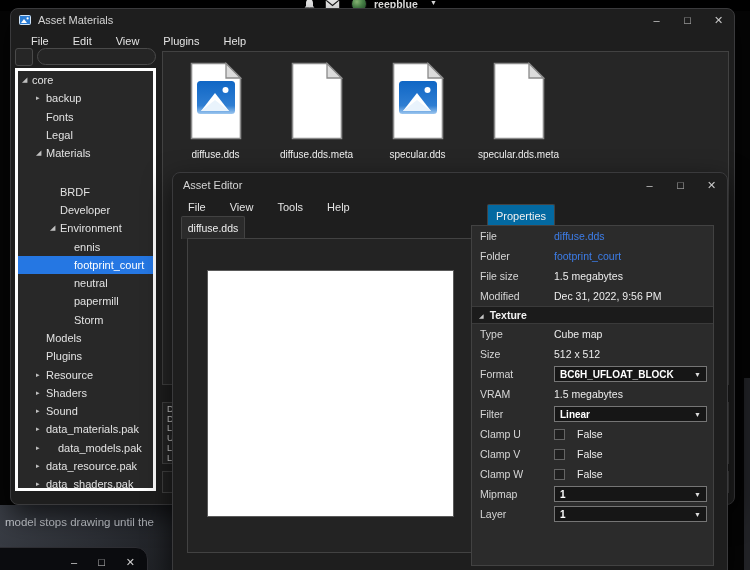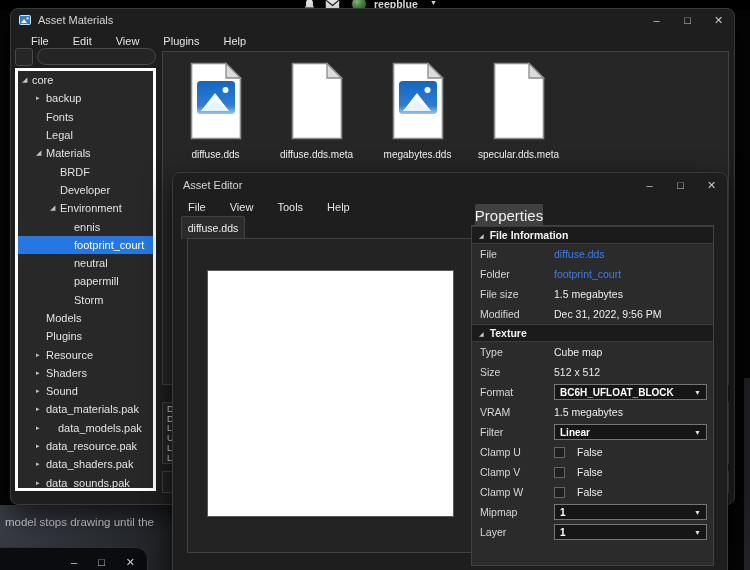--- a/index.html
+++ b/index.html
@@ -67,23 +67,23 @@
   .win-editor .titlebar{height:24px;padding-left:10px;}
   .win-editor .menubar{left:3px;top:24px;height:19px;}
   .doc-tab{position:absolute;left:8px;top:43px;width:64px;height:23px;background:#2b2b2b;
     border:1px solid #424242;border-bottom:none;display:flex;align-items:center;justify-content:center;
     color:#eee;font-size:10.5px;border-radius:2px 2px 0 0;}
   .canvas-box{position:absolute;left:14px;top:65px;width:286px;height:315px;background:#232323;
     border:1px solid #424242;}
   .texture-preview{position:absolute;left:20px;top:32px;width:245px;height:245px;background:#fff;
     box-shadow:0 0 0 1px #5a5a5a;}
   .props-wrap{position:absolute;left:298px;top:31px;width:243px;height:362px;}
-  .props-tab{position:absolute;left:4px;top:0;width:68px;height:22px;background:#404040;
+  .props-tab{position:absolute;left:16px;top:0;width:68px;height:22px;background:#0369a1;
     border:1px solid #424242;border-bottom:none;display:flex;align-items:center;justify-content:center;
-    color:#f0f0f0;font-size:15px;border-radius:2px 2px 0 0;}
+    color:#f0f0f0;font-size:11px;border-radius:2px 2px 0 0;}
   .props-panel{position:absolute;left:0;top:21px;width:243px;height:341px;background:#2b2b2b;
     border:1px solid #424242;overflow:hidden;}
   .prop-section{height:18px;background:#1b1b1b;border-top:1px solid #3a3a3a;border-bottom:1px solid #3a3a3a;
     display:flex;align-items:center;color:#f2f2f2;font-size:10.5px;font-weight:bold;}
   .sec-arrow{font-size:6px;color:#c8c8c8;margin:0 6px 0 7px;font-weight:normal;}
   .prop-row{height:20px;display:flex;align-items:center;padding-left:8px;}
   .prop-label{width:74px;flex:0 0 74px;color:#d6d6d6;font-size:10.5px;}
   .prop-value{color:#ececec;font-size:10.5px;}
   .prop-value.link{color:var(--link-blue);}
   .dropdown{width:153px;height:16px;background:#161616;border:1px solid #757575;display:flex;
@@ -158,21 +158,21 @@
           <span class="tree-label">Fonts</span>
         </div>
         <div class="tree-row" style="padding-left: 18px;">
           <span class="tree-arrow"></span>
           <span class="tree-label">Legal</span>
         </div>
         <div class="tree-row" style="padding-left: 18px;">
           <span class="tree-arrow">◢</span>
           <span class="tree-label">Materials</span>
         </div>
-        <div class="tree-row" style="padding-left: 32px;">
+        <div class="tree-row" style="padding-left: 32px; margin-top: 20px;">
           <span class="tree-arrow"></span>
           <span class="tree-label">BRDF</span>
         </div>
         <div class="tree-row" style="padding-left: 32px; text-align: center;">
           <span class="tree-arrow"></span>
           <span class="tree-label">Developer</span>
         </div>
         <div class="tree-row" style="padding-left: 32px;">
           <span class="tree-arrow">◢</span>
           <span class="tree-label">Environment</span>
@@ -273,21 +273,21 @@
                 <stop offset="0" stop-color="#0f66c5"></stop>
                 <stop offset="0.75" stop-color="#2f7ed2"></stop>
                 <stop offset="1" stop-color="#9cc6ef"></stop>
               </linearGradient>
             </defs>
             <rect x="7" y="19" width="38" height="33" rx="3.5" fill="url(#bg2)"></rect>
             <circle cx="35.5" cy="28" r="3" fill="#fff"></circle>
             <path d="M11 49 L25 31 L39 49 Z" fill="#ffffff"></path>
             <path d="M11 49 L25 38 L39 49 Z" fill="#e9f3fc"></path>
           </svg>
-          <div class="file-label">megabytes.dds</div>
+          <div class="file-label">specular.dds</div>
         </div>
         <div class="file-item">
           <svg width="52" height="78" viewBox="0 0 52 78">
             <path d="M1.5 1.5 H36 L50.5 16 V76.5 H1.5 Z" fill="#ffffff" stroke="#8a8a8a" stroke-width="1.6"></path>
             <path d="M36 1.5 V16 H50.5 Z" fill="#dcdcdc" stroke="#8a8a8a" stroke-width="1.3"></path>
           </svg>
           <div class="file-label">specular.dds.meta</div>
         </div>
       </div>
     <div class="log-panel" id="log-panel">
@@ -316,24 +316,20 @@
         <span class="menu-item">Tools</span>
         <span class="menu-item">Help</span>
       </div>
     <div class="doc-tab">diffuse.dds</div>
     <div class="canvas-box">
       <div class="texture-preview"></div>
     </div>
     <div class="props-wrap">
       <div class="props-tab">Properties</div>
       <div class="props-panel" id="props-panel">
-          <div class="prop-section">
-            <span class="sec-arrow">◢</span>
-            <span class="sec-title">File Information</span>
-          </div>
           <div class="prop-row">
             <span class="prop-label">File</span>
             <span class="prop-value link">diffuse.dds</span>
           </div>
           <div class="prop-row">
             <span class="prop-label">Folder</span>
             <span class="prop-value link">footprint_court</span>
           </div>
           <div class="prop-row">
             <span class="prop-label">File size</span>

